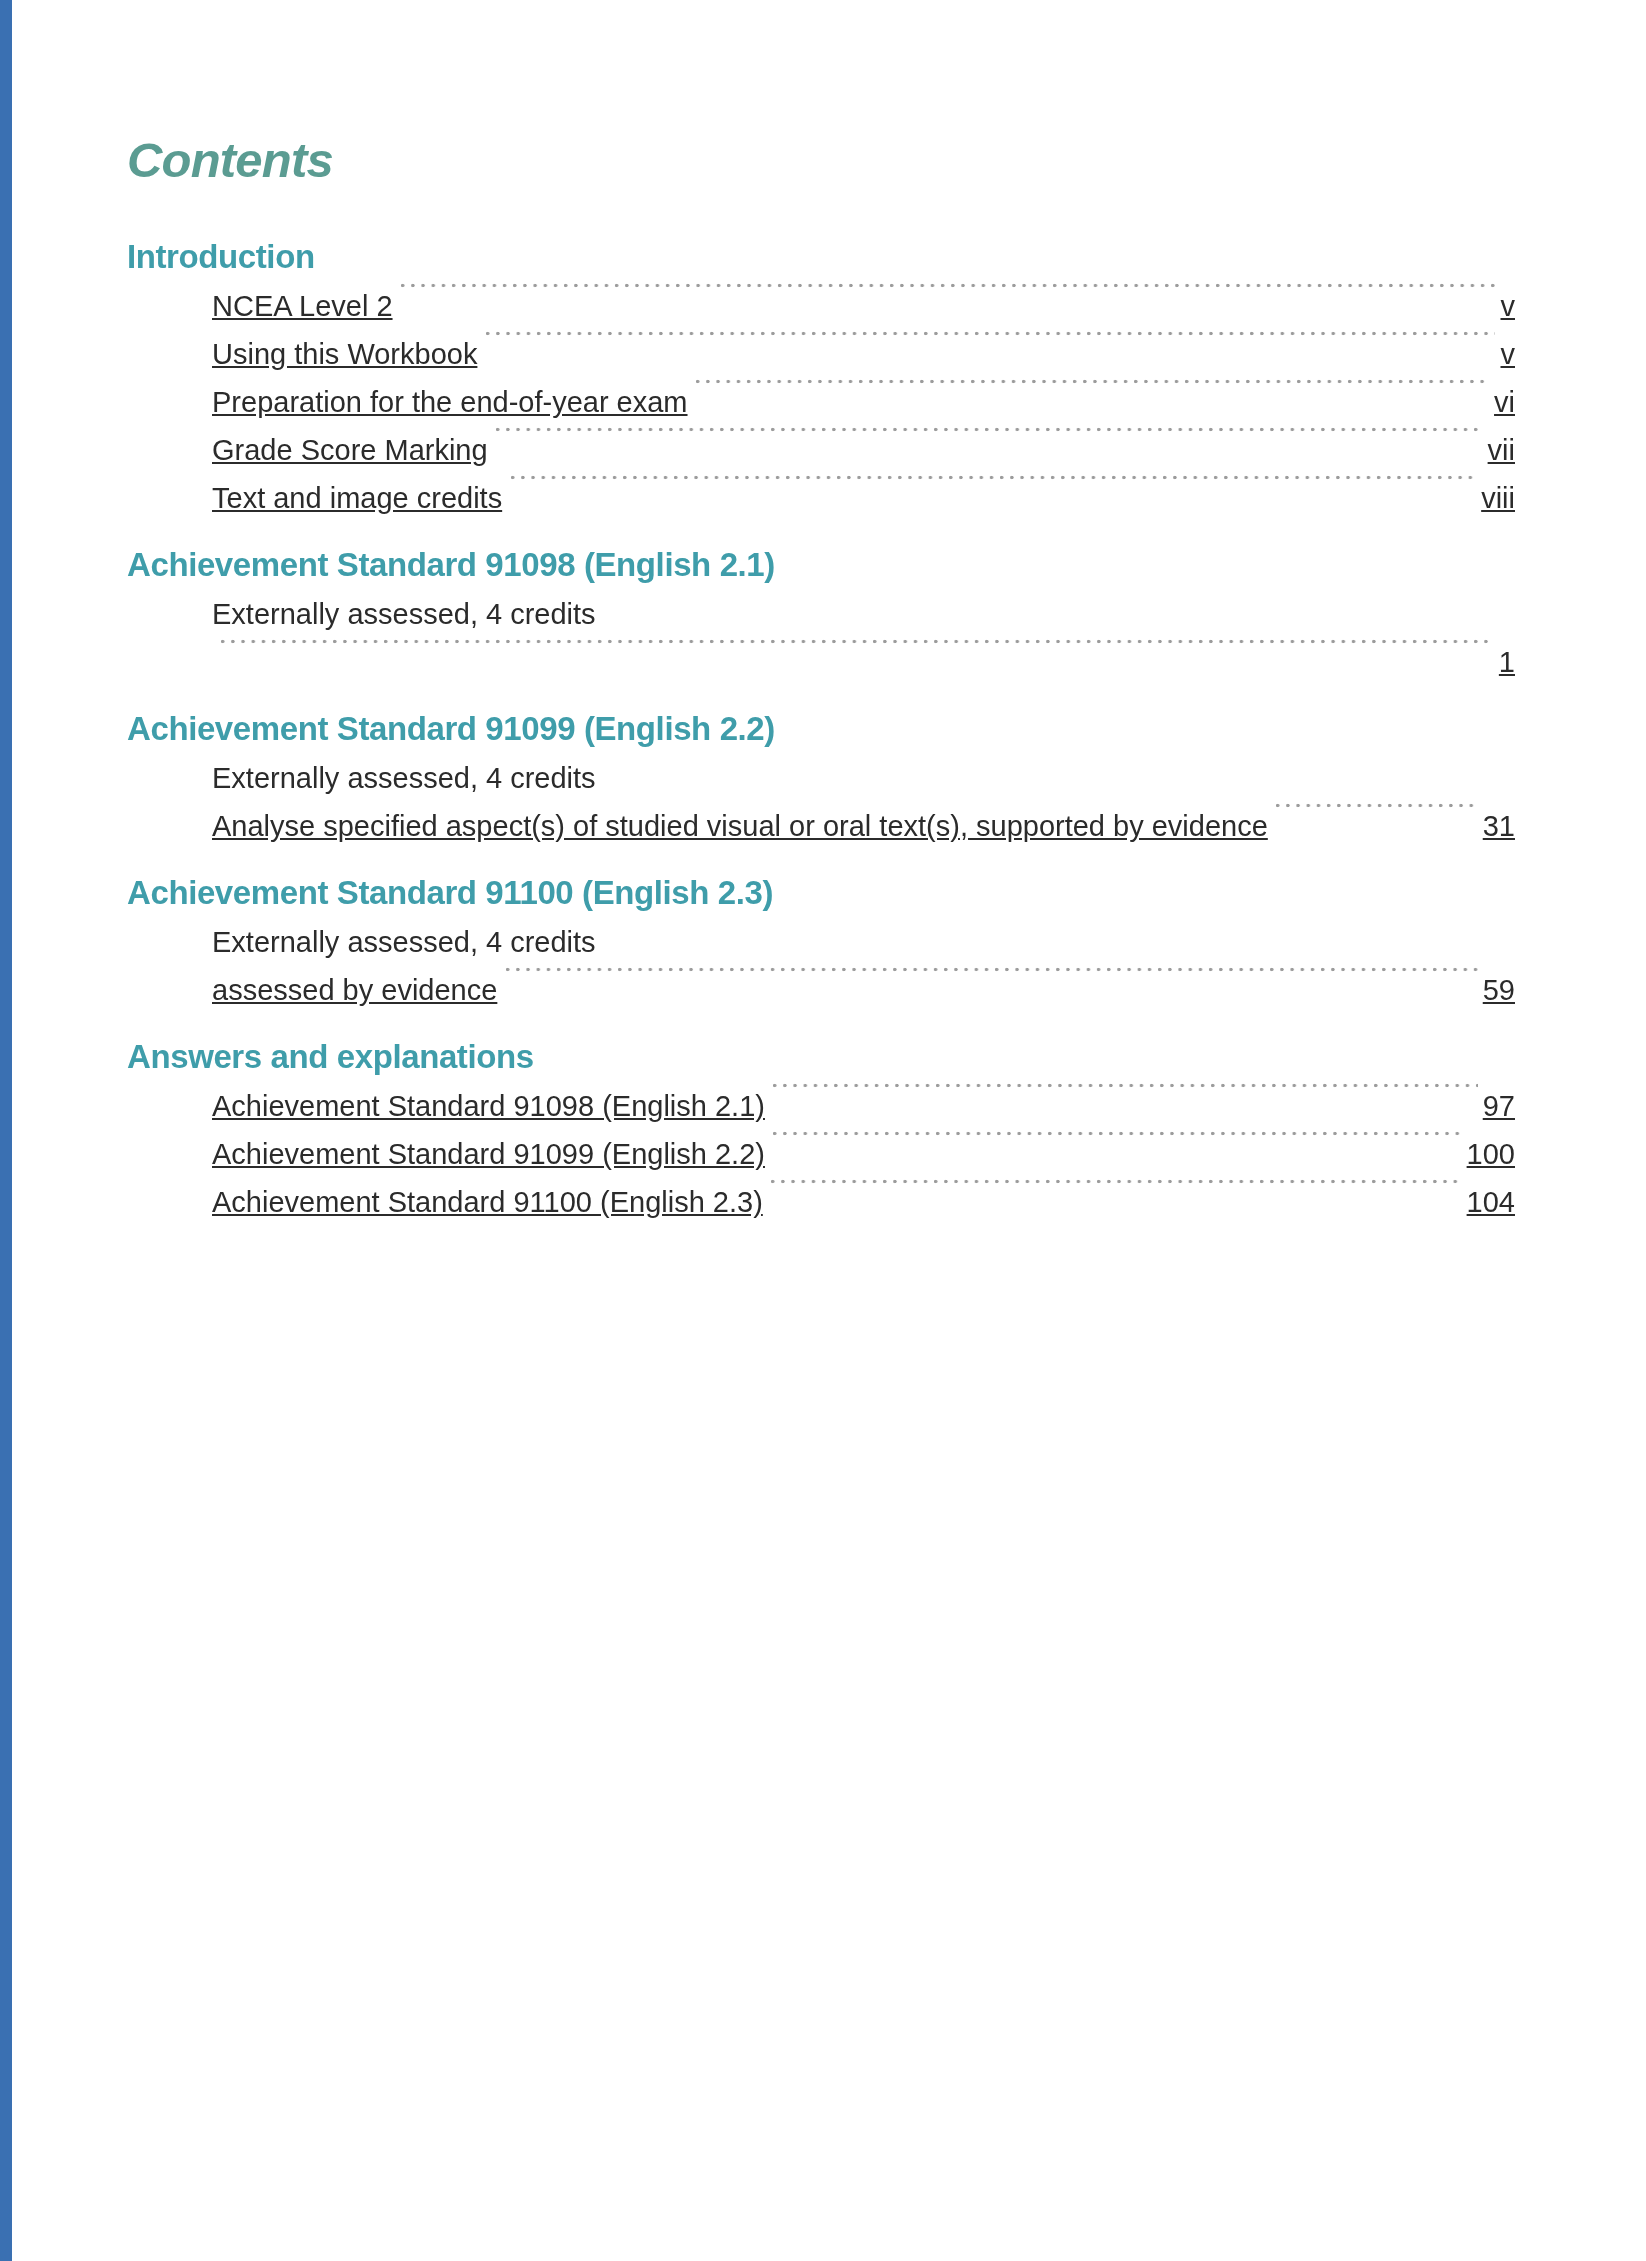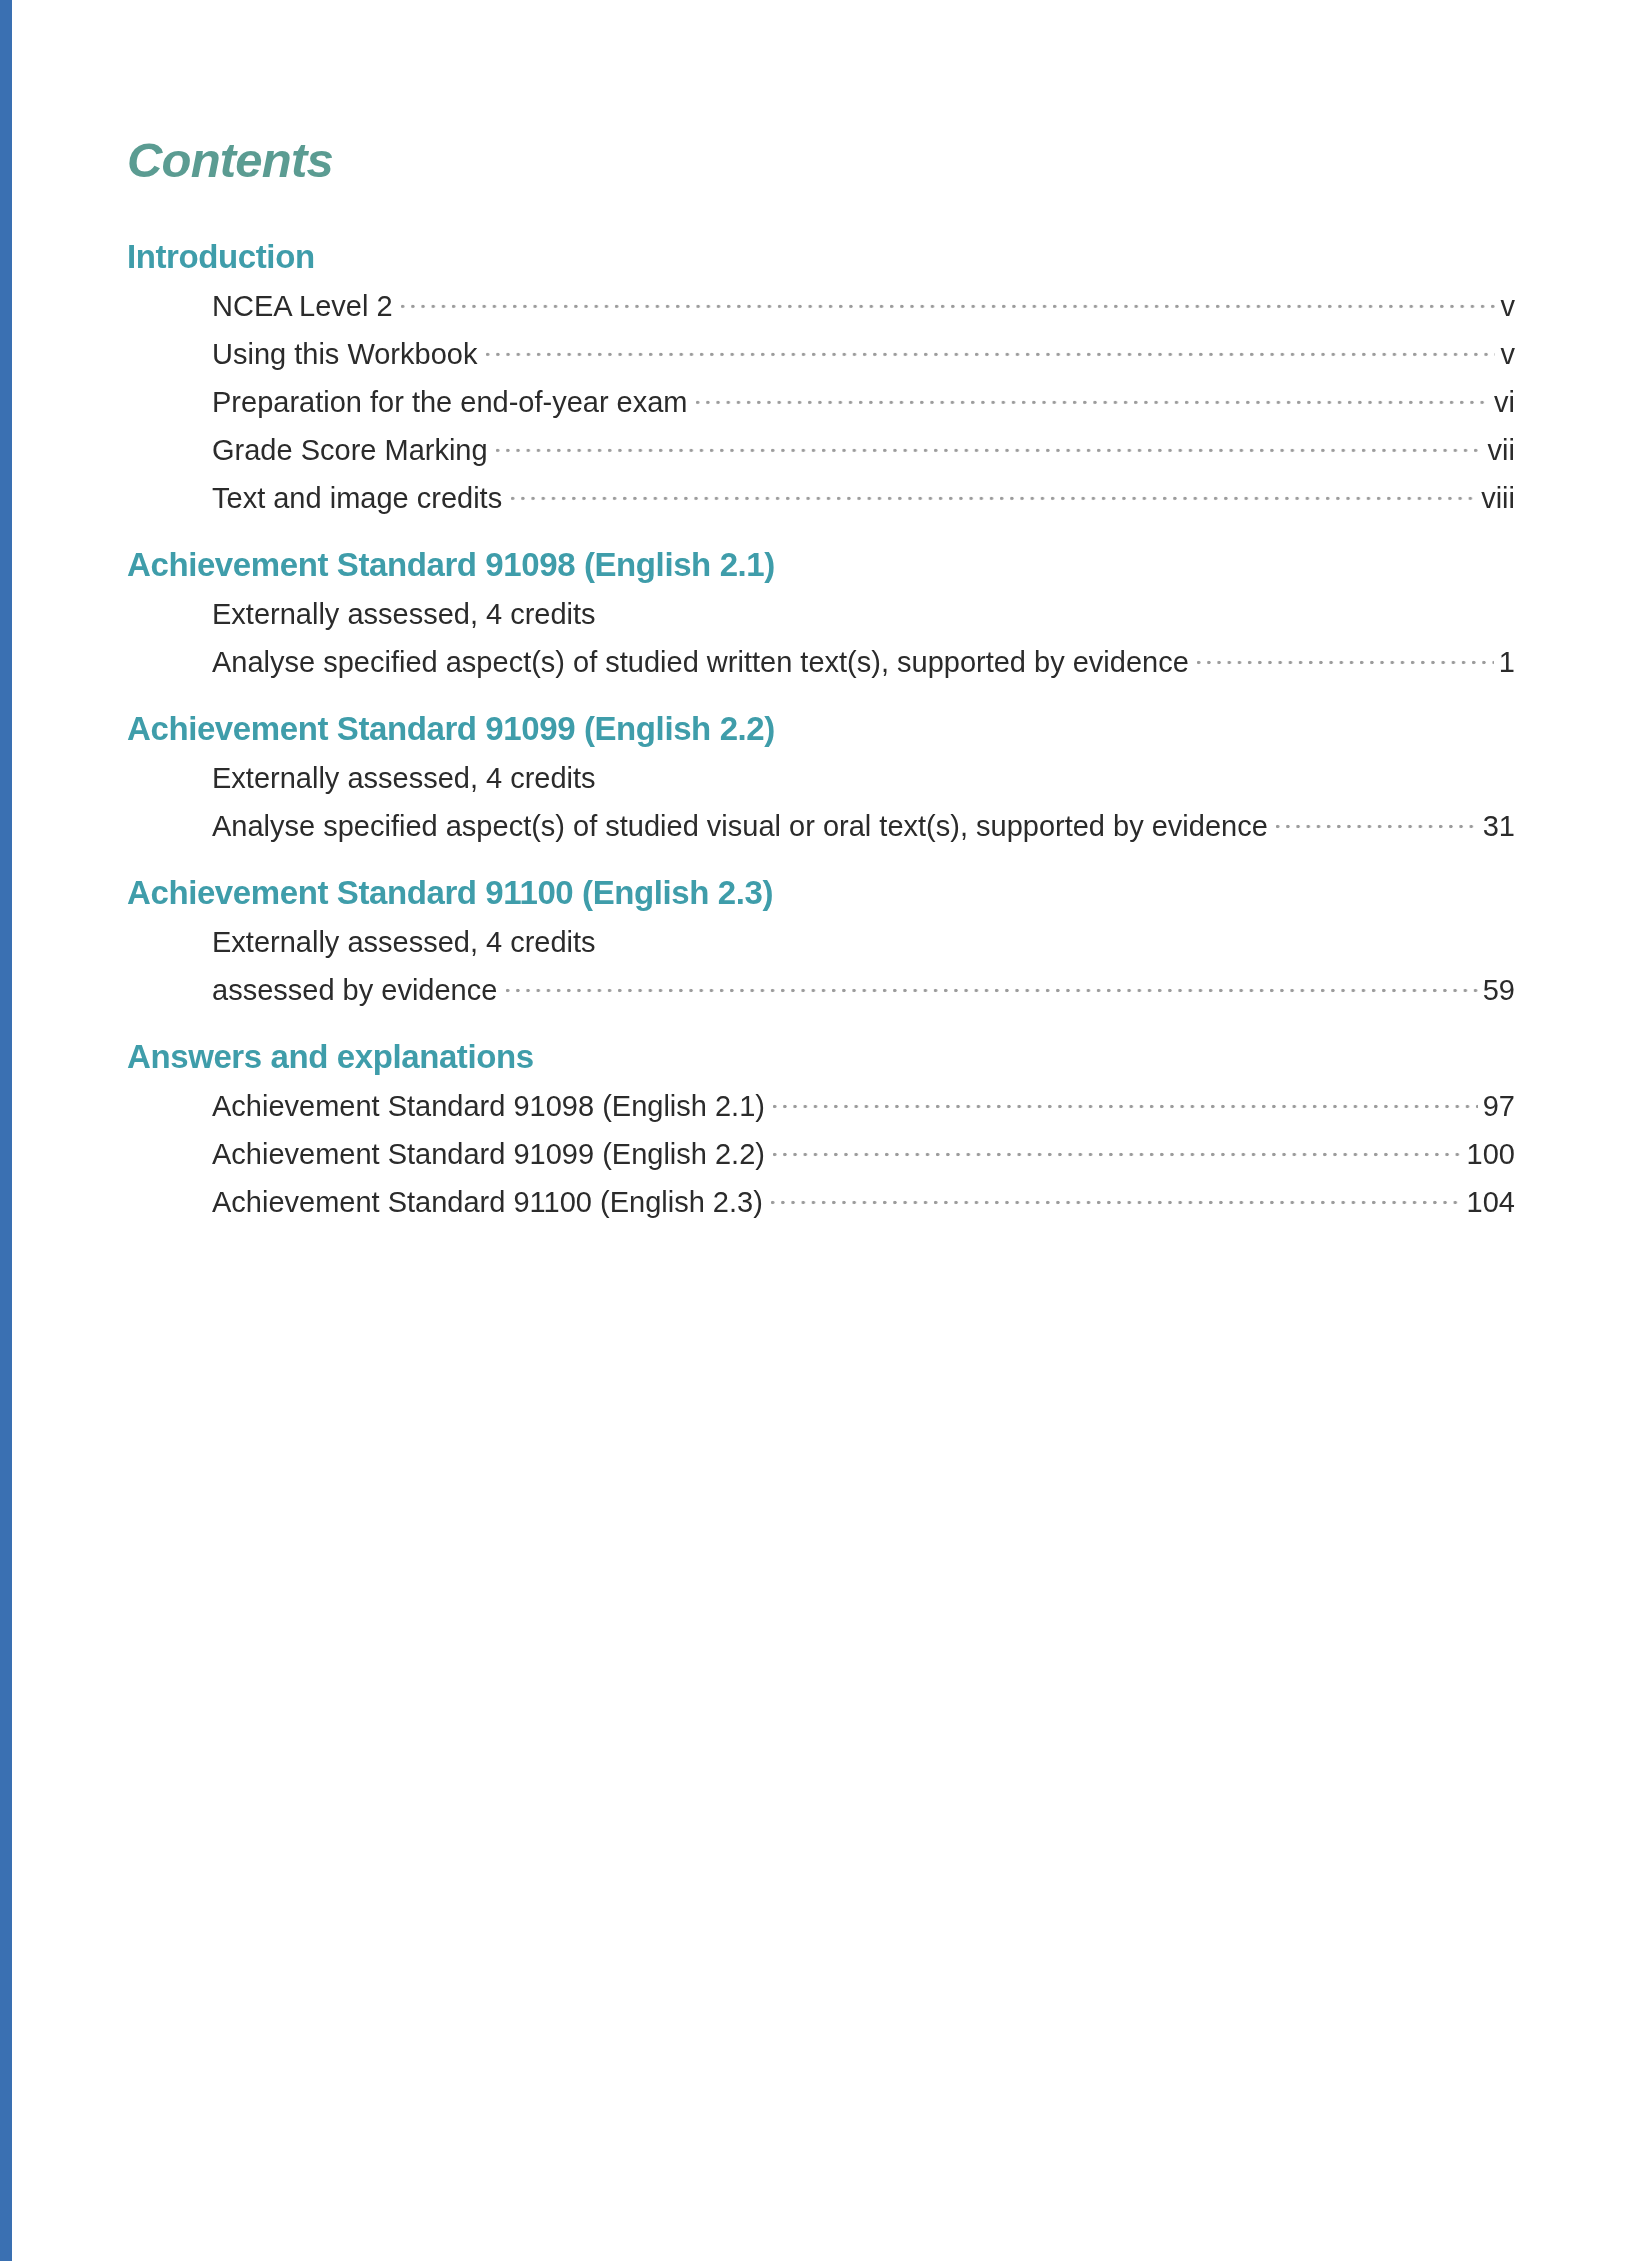--- a/index.html
+++ b/index.html
@@ -51,21 +51,22 @@
   }
   .section-body {
     margin-left: 85px;
   }
   .subtitle {
     font-size: 29px;
     line-height: 48px;
   }
   .entry {
     display: flex;
-    align-items: center;
+    align-items: flex-start;
+    text-decoration: underline;
   }
   .entry-label, .page-num, .entry-line1 {
     font-size: 29px;
     line-height: 48px;
     white-space: nowrap;
   }
   .leader {
     flex: 1 1 auto;
     min-width: 20.3px;
     height: 6.8px;
@@ -114,21 +115,20 @@
         <span class="page-num">viii</span>
       </div>
     </div>
   </div>
 
   <div class="section">
     <h2 class="section-heading">Achievement Standard 91098 (English 2.1)</h2>
     <div class="section-body">
       <div class="subtitle">Externally assessed, 4 credits</div>
       <div class="entry">
-        <span class="entry-label">Analyse specified aspect(s) of studied written text(s), supported by evidence</span>
         <span class="leader"></span>
         <span class="page-num">1</span>
       </div>
     </div>
   </div>
 
   <div class="section">
     <h2 class="section-heading">Achievement Standard 91099 (English 2.2)</h2>
     <div class="section-body">
       <div class="subtitle">Externally assessed, 4 credits</div>

